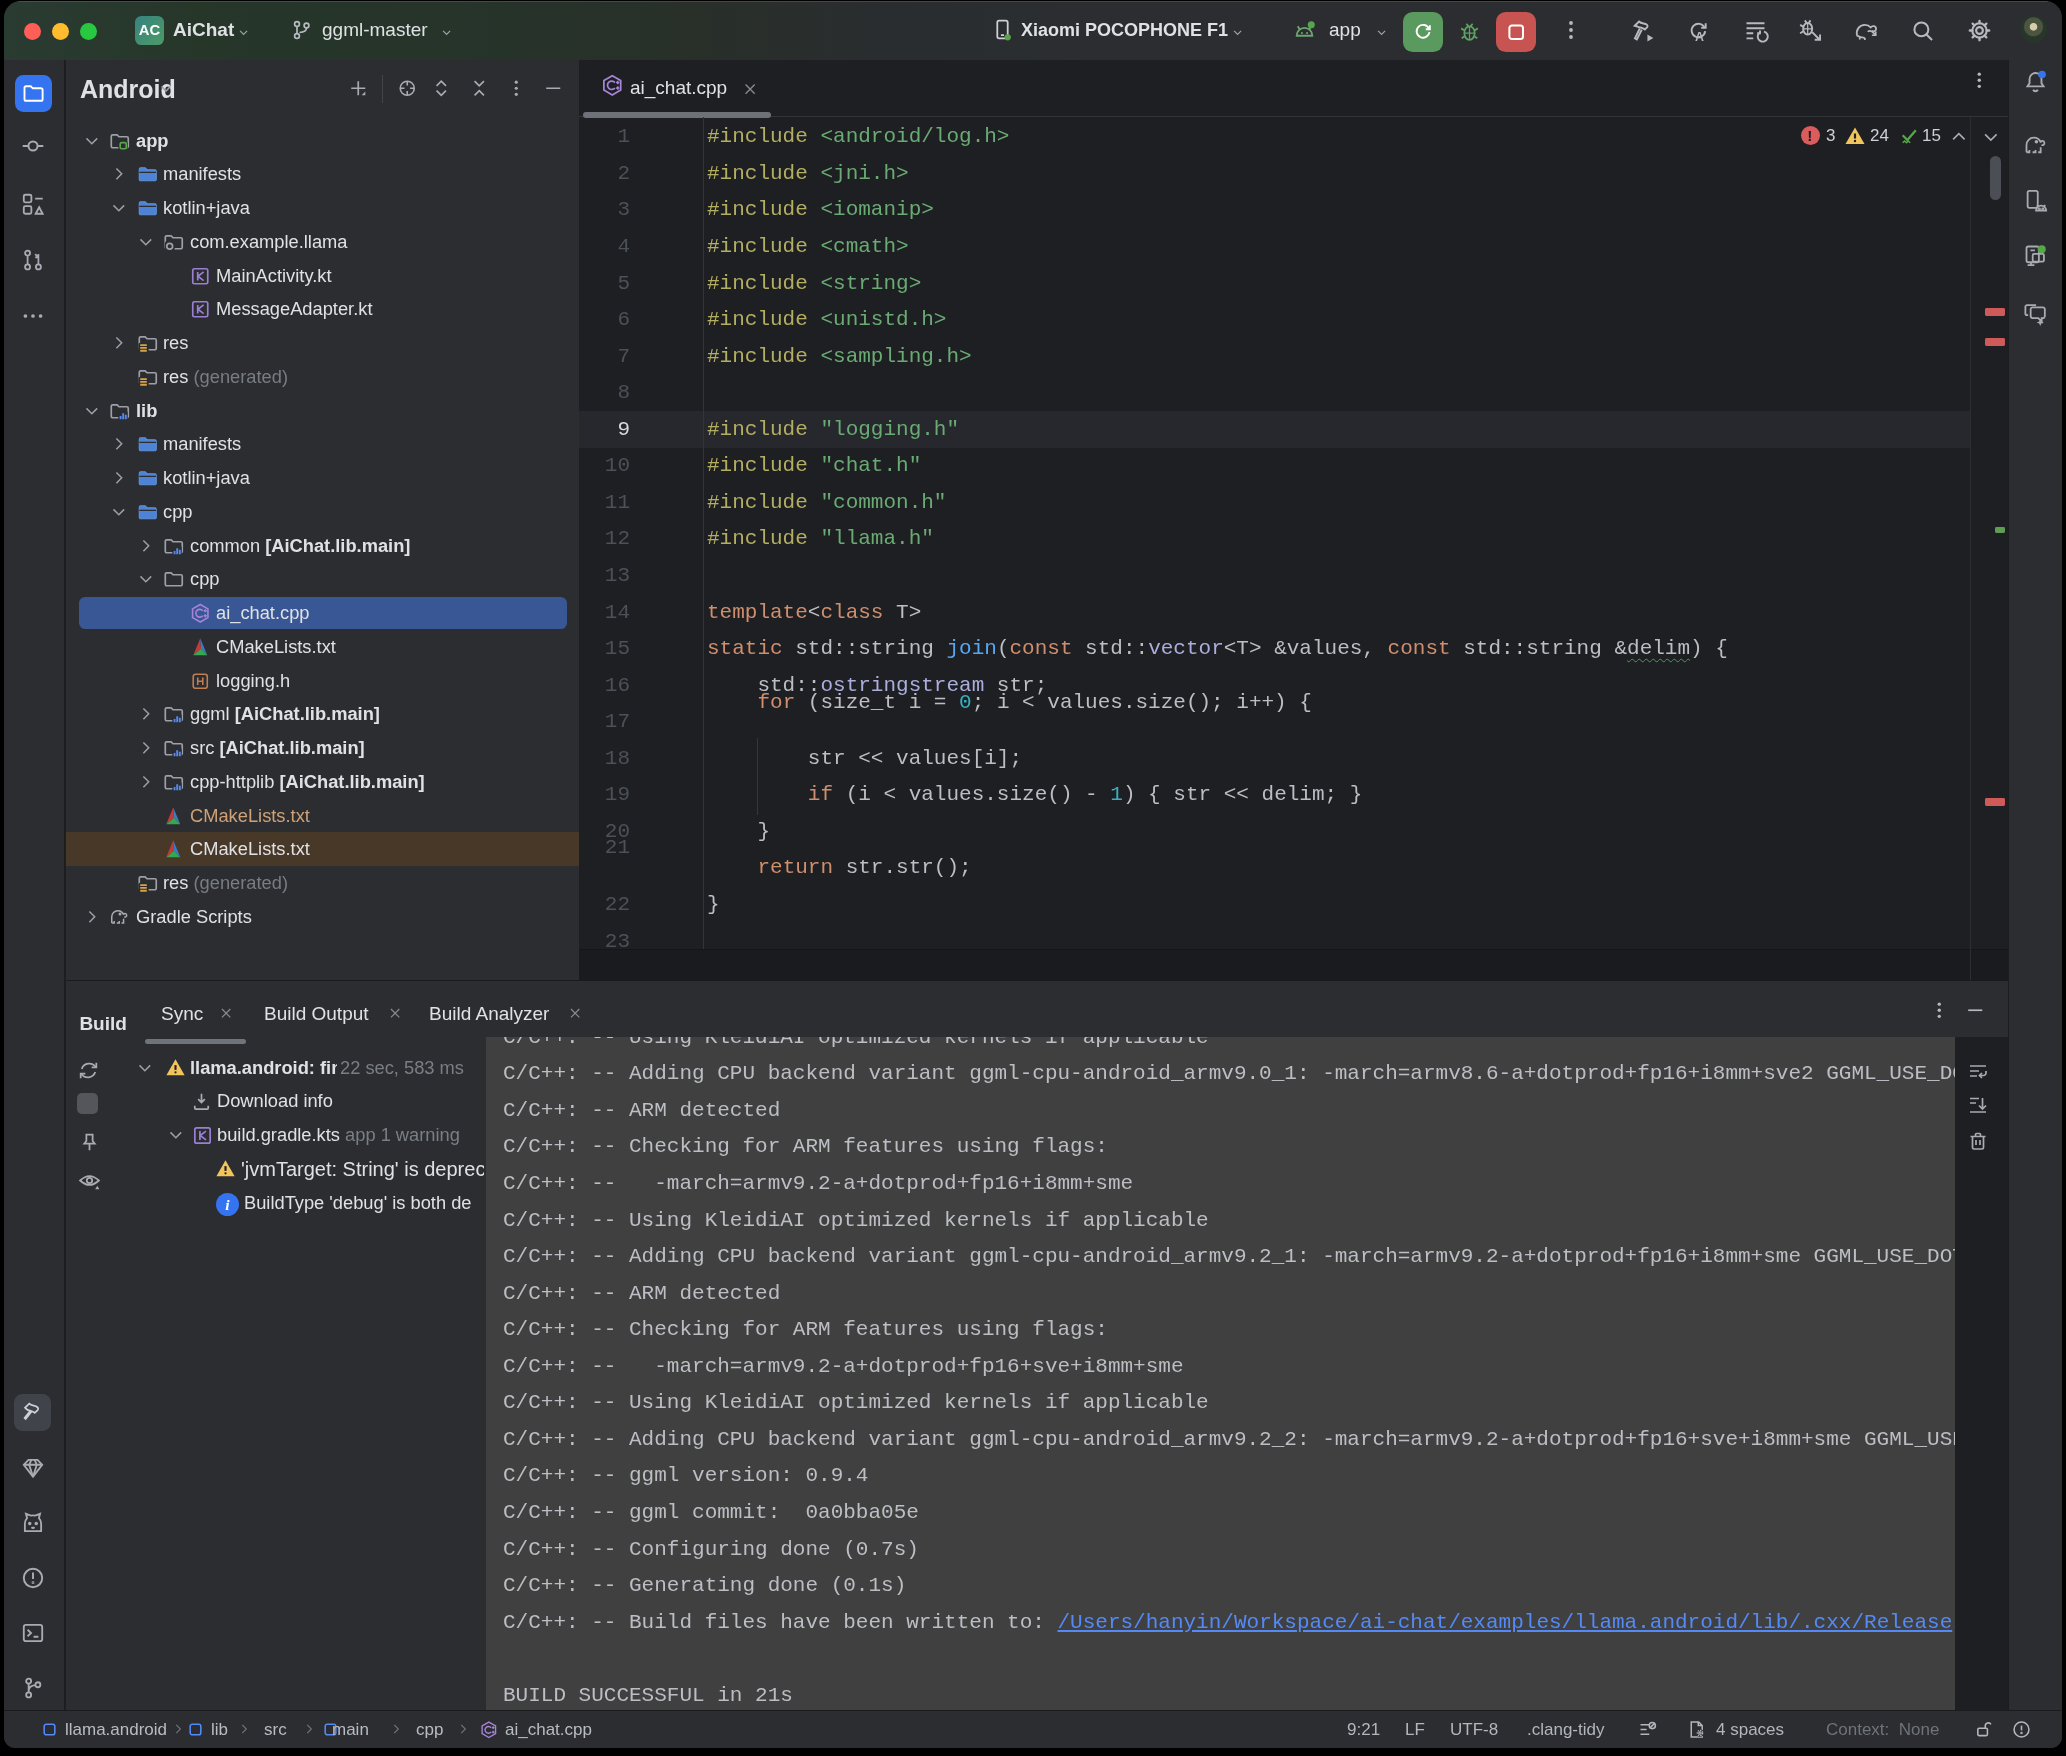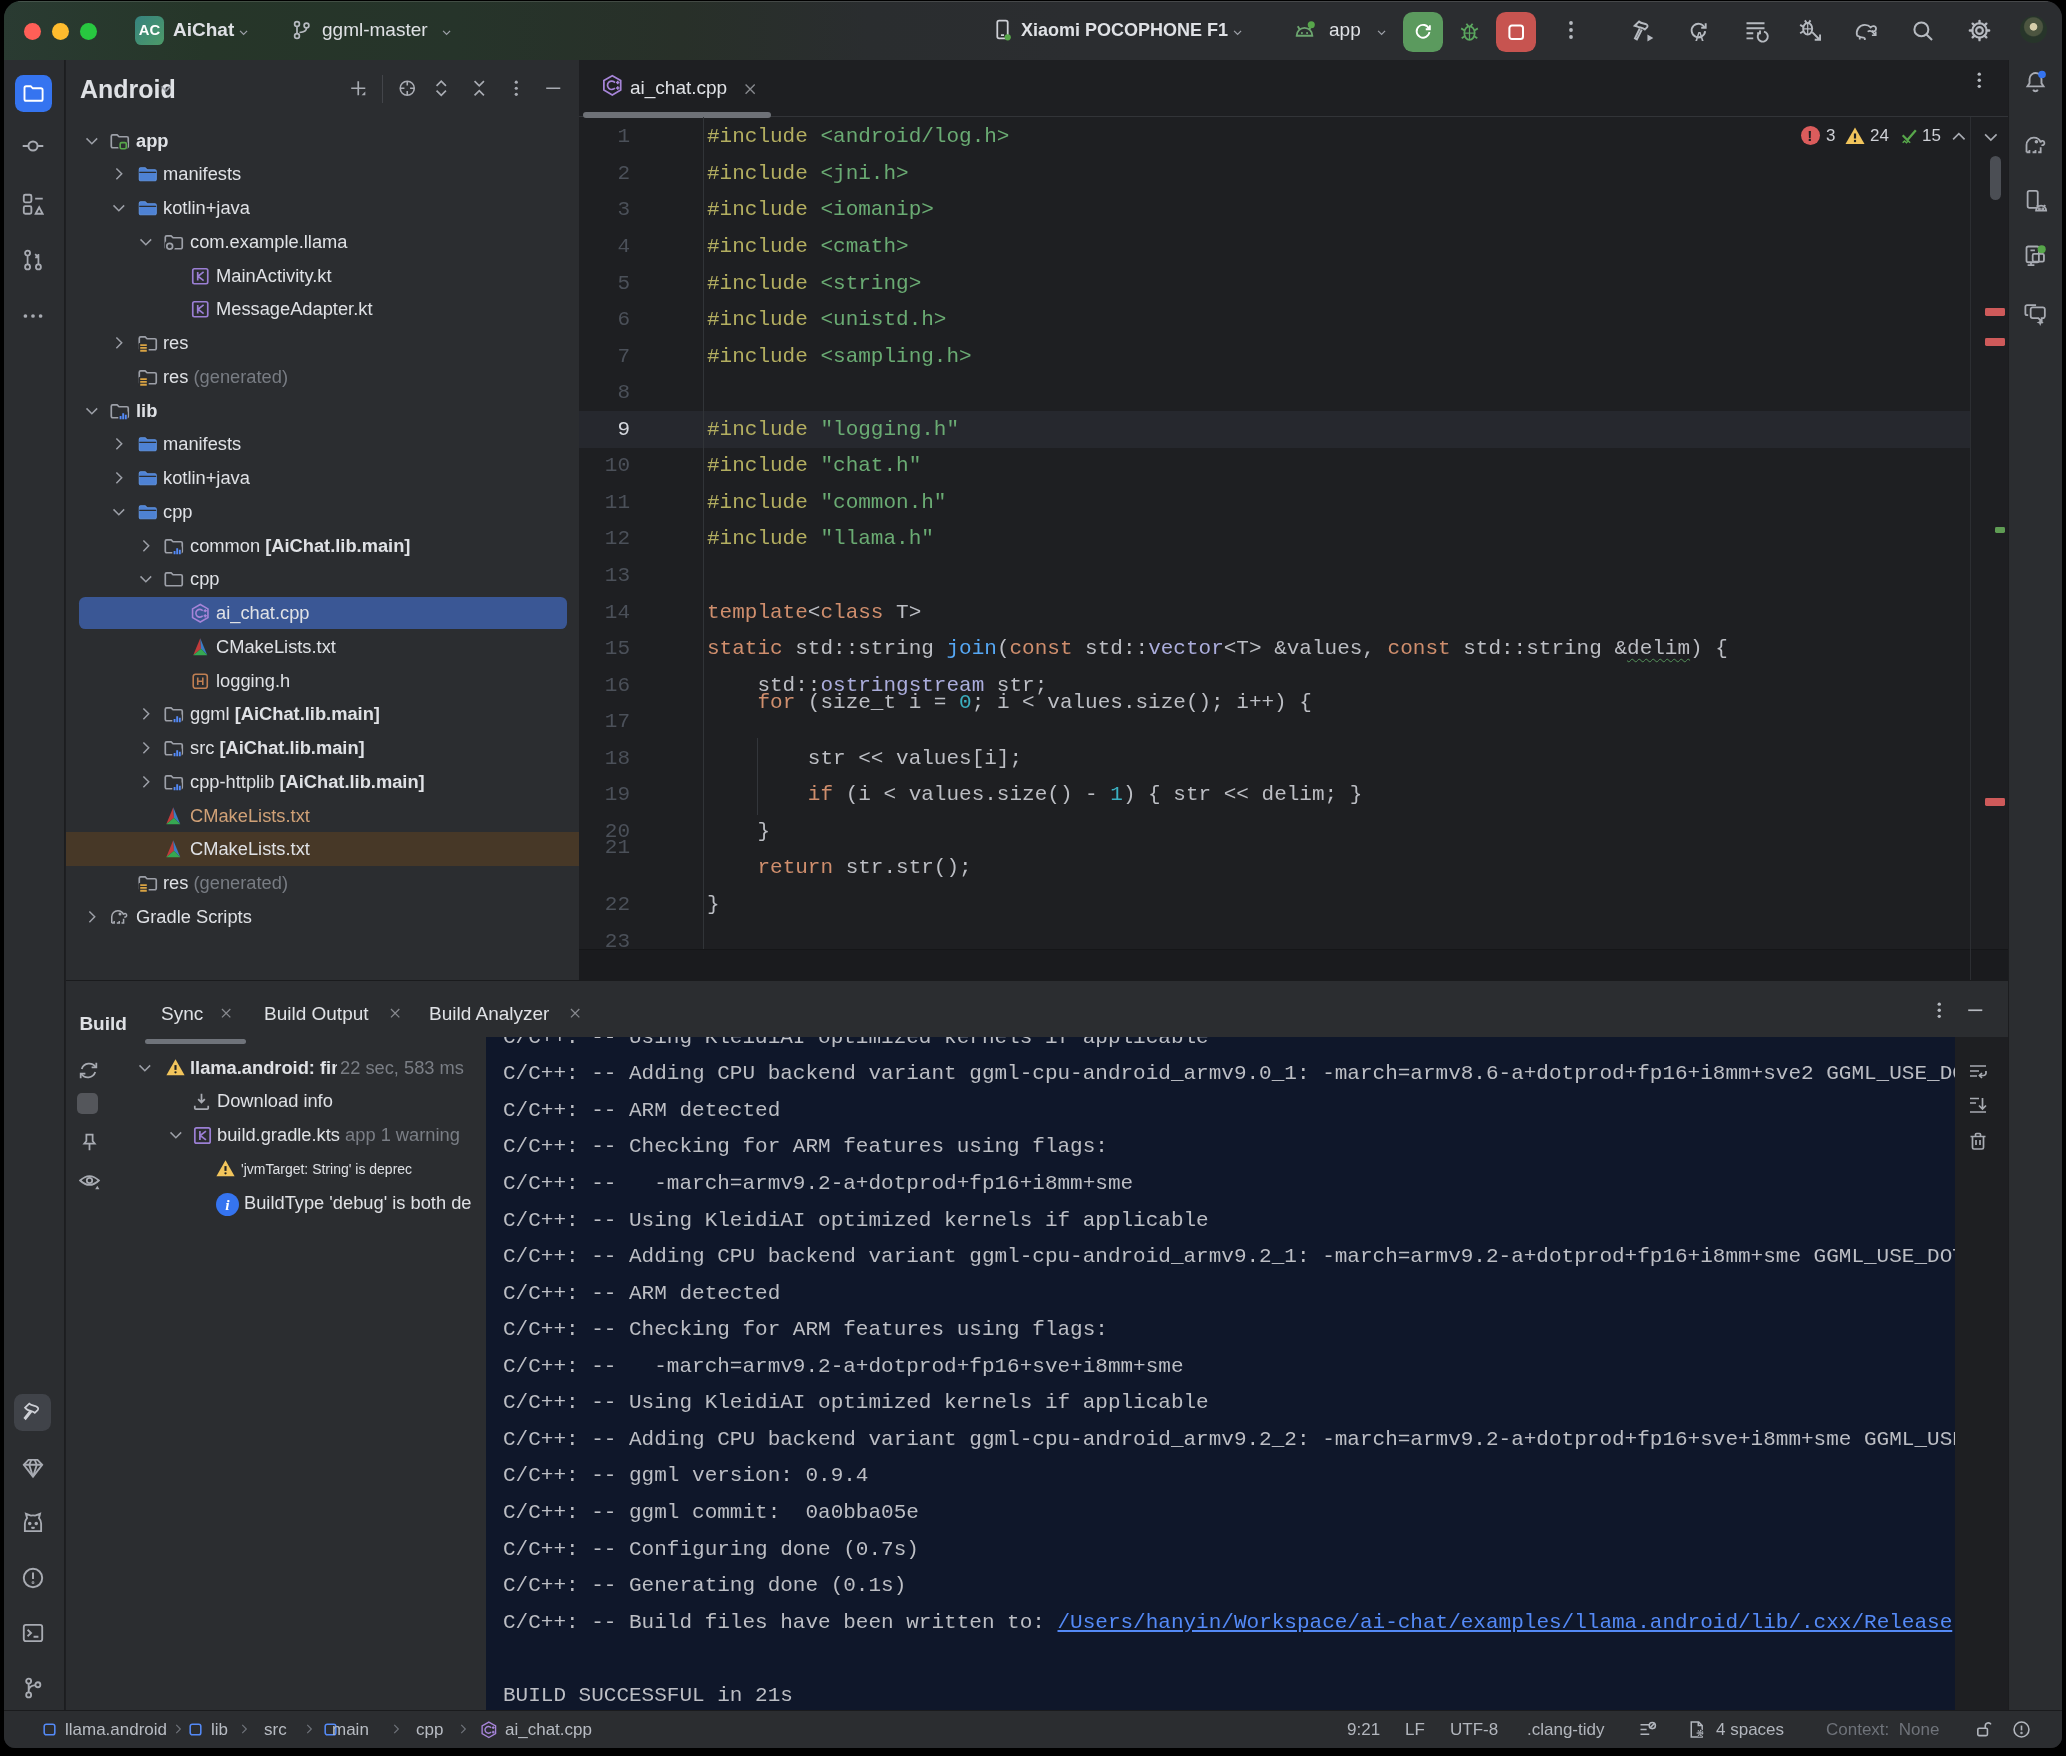--- a/index.html
+++ b/index.html
@@ -25,21 +25,21 @@
 
 #editor{position:absolute;left:579px;top:60px;width:1429px;height:920px;background:#1E1F22}
 #tabbar{position:absolute;left:0;top:0;width:1429px;height:57px;border-bottom:0.7px solid #323438}
 .codeline{position:absolute;left:128px;height:37px;line-height:37px}
 .lnum{position:absolute;left:0;width:51px;height:37px;line-height:37px;text-align:right;color:#4B5059;font-family:"Liberation Mono",monospace;font-size:21px}
 .kw{color:#CF8E6D}.dir{color:#B3AE60}.str{color:#6AAB73}.fn{color:#56A8F5}.num{color:#3BAFC0}.cls{color:#ABADDC}
 
 #rstripe{position:absolute;left:2008px;top:60px;width:58px;height:1651px;background:#2B2D30;border-left:0.7px solid #1c1d1f}
 
 #build{position:absolute;left:66px;top:980px;width:1942px;height:730px;background:#2B2D30;border-top:1.4px solid #1a1b1d}
-#console{position:absolute;left:420px;top:56px;width:1469px;height:673px;background:#0f172a;overflow:hidden}
+#console{position:absolute;left:420px;top:56px;width:1469px;height:673px;background:#404040;overflow:hidden}
 .cline{position:absolute;left:17px;height:37px;line-height:37px;white-space:pre}
 
 #status{position:absolute;left:0;top:1710px;width:2066px;height:38px;background:#2B2D30;border-top:1.4px solid #1a1b1d;font-size:17px;color:#B2B6BD}
 .st{position:absolute;top:0;height:37px;line-height:37px}
 </style>
 </head>
 <body>
 <div id="win">
     <div id="abs">
   <div id="title">
@@ -749,21 +749,21 @@
         </svg>
     <svg class="ic" style="left:125px;top:143px" width="23" height="23" viewBox="0 0 33 33">
           <use href="#s-kt"></use>
         </svg>
     <div class="a" style="left:151px;top:137px;height:34px;line-height:34px;font-size:18.3px;color:#DFE1E5">build.gradle.kts <span style="color:#7A7E85">app 1 warning</span></div>
     <svg class="ic" style="left:148px;top:176px" width="23" height="23" viewBox="0 0 24 24">
           <path d="M12 3.5 L21.5 20 H2.5 Z" fill="#F2C55C"></path>
           <path d="M12 9.5 v5" stroke="#1E1F22" stroke-width="2.2"></path>
           <circle cx="12" cy="17" r="1.2" fill="#1E1F22"></circle>
         </svg>
-    <div class="a" style="left:175px;top:171px;width:243px;height:34px;line-height:34px;font-size:14px;color:#DFE1E5;overflow:hidden;white-space:nowrap">'jvmTarget: String' is deprec</div>
+    <div class="a" style="left:175px;top:171px;width:243px;height:34px;line-height:34px;font-size:20px;color:#DFE1E5;overflow:hidden;white-space:nowrap">'jvmTarget: String' is deprec</div>
     <div class="a" style="left:150px;top:212px;width:23px;height:23px;border-radius:50%;background:#3574F0;text-align:center;line-height:23px;font-size:15.5px;font-style:italic;font-weight:bold;color:#fff;font-family:'Liberation Serif',serif">i</div>
     <div class="a" style="left:178px;top:205px;width:241px;height:34px;line-height:34px;font-size:18.3px;color:#DFE1E5;overflow:hidden;white-space:nowrap">BuildType 'debug' is both de</div>
 
     <div id="console">
       <div class="cline mono" style="top:-18.3px">C/C++: -- Using KleidiAI optimized kernels if applicable</div>
       <div class="cline mono" style="top:18.3px">C/C++: -- Adding CPU backend variant ggml-cpu-android_armv9.0_1: -march=armv8.6-a+dotprod+fp16+i8mm+sve2 GGML_USE_DOTPROD</div>
       <div class="cline mono" style="top:55px">C/C++: -- ARM detected</div>
       <div class="cline mono" style="top:91px">C/C++: -- Checking for ARM features using flags:</div>
       <div class="cline mono" style="top:128px">C/C++: --   -march=armv9.2-a+dotprod+fp16+i8mm+sme</div>
       <div class="cline mono" style="top:165px">C/C++: -- Using KleidiAI optimized kernels if applicable</div>

